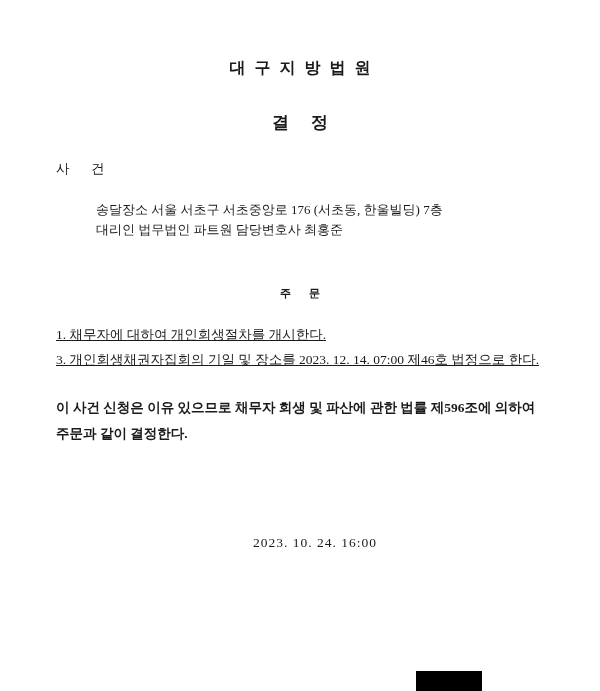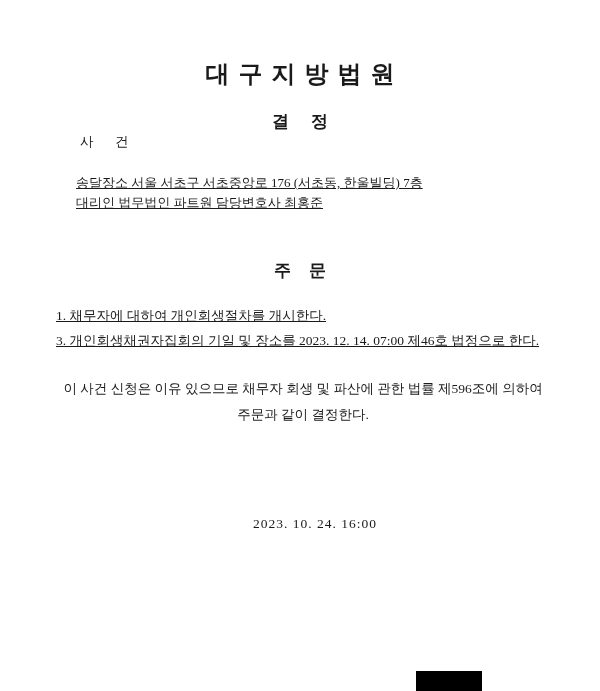--- a/index.html
+++ b/index.html
@@ -16,36 +16,37 @@
     overflow: hidden;
   }
   .page {
     position: relative;
     width: 600px;
     height: 691px;
     box-sizing: border-box;
   }
   .court-title {
     text-align: center;
-    font-size: 24px;
+    font-size: 16px;
     font-weight: bold;
     letter-spacing: 9px;
     margin-top: 58px;
     text-indent: 9px;
   }
   .doc-type {
     text-align: center;
     font-size: 17px;
     font-weight: bold;
     letter-spacing: 22px;
-    margin-top: 20px;
+    margin-top: 32px;
     text-indent: 22px;
   }
   .field-block {
-    padding-left: 80px;
+    margin-top: 26px;
+    padding-left: 56px;
     font-size: 13.5px;
   }
   .field-row {
     display: flex;
     align-items: flex-start;
     margin-bottom: 9px;
     position: relative;
   }
   .field-label {
     width: 112px;
@@ -63,28 +64,27 @@
   }
   .redact-debtor {
     width: 370px;
     height: 36px;
     position: absolute;
     left: 22px;
     top: -8px;
   }
   .addr-block {
     margin-top: 22px;
-    padding-left: 76px;
+    padding-left: 96px;
     font-size: 13px;
     line-height: 1.55;
-    text-decoration: underline;
   }
   .section-heading {
     text-align: center;
-    font-size: 17px;
+    font-size: 11px;
     font-weight: bold;
     letter-spacing: 18px;
     text-indent: 18px;
   }
   .heading-jumun {
     margin-top: 46px;
   }
   .heading-iyu {
     margin-top: 44px;
   }
@@ -98,21 +98,22 @@
   .ordered-list li {
     white-space: nowrap;
     text-decoration: underline;
   }
   .reason-body {
     margin-top: 22px;
     padding-left: 56px;
     padding-right: 50px;
     font-size: 13.5px;
     line-height: 1.9;
-    text-align: center;
+    text-align: left;
+    font-weight: bold;
   }
   .date-line {
     text-align: center;
     font-size: 13.5px;
     margin-top: 88px;
     letter-spacing: 1px;
     padding-left: 30px;
   }
   .redact-seal {
     position: absolute;

